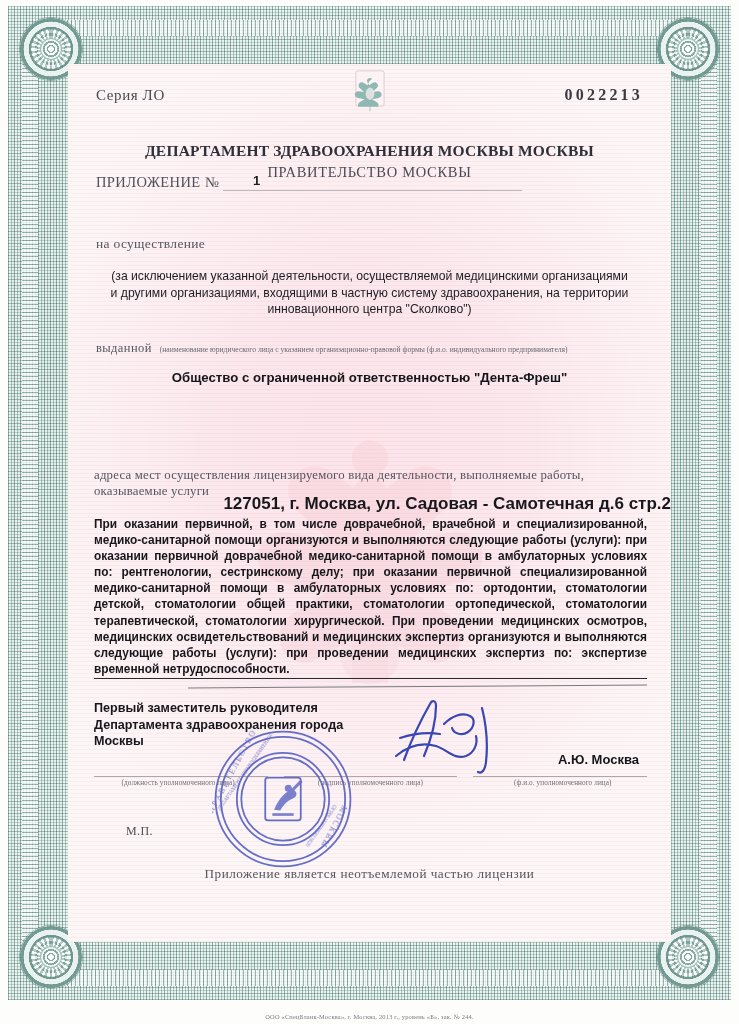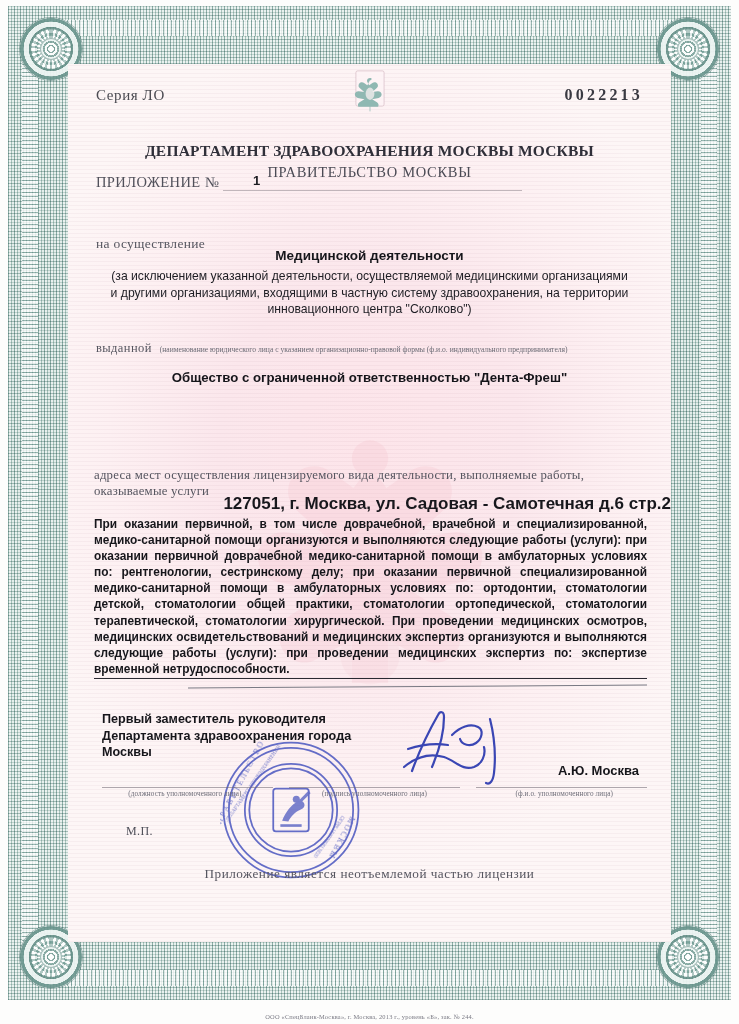--- a/index.html
+++ b/index.html
@@ -259,21 +259,21 @@
   .body-rule{
     position:absolute;top:614px;left:26px;right:24px;
     border-bottom:1.4px solid #2a2a32;
   }
   .body-rule2{
     position:absolute;top:622px;left:120px;right:24px;
     border-bottom:1px solid #7a7a84;transform:rotate(-.35deg);
   }
 
   
-  .sig-zone{position:absolute;top:636px;left:34px;right:24px;height:110px;margin-top:11px;}
+  .sig-zone{position:absolute;top:636px;left:26px;right:24px;height:110px;}
   .sig-title{
     position:absolute;top:0;left:0;width:260px;
     font-family:"Liberation Sans", sans-serif;
     font-weight:700;font-size:12.6px;line-height:16.6px;color:#16161b;
   }
   .sig-name{
     position:absolute;top:52px;right:8px;
     font-family:"Liberation Sans", sans-serif;
     font-weight:700;font-size:13px;color:#16161b;
   }
@@ -360,21 +360,20 @@
 
         <div class="form-line row-prilozhenie">
           <span class="f-label">ПРИЛОЖЕНИЕ  №</span>
           <span class="rule">
             <span class="filled left">1</span>
           </span>
         </div>
 
 
         <div class="lbl-na-osu">на осуществление</div>
-        <div class="act-title">Медицинской деятельности</div>
         <div class="act-sub">(за исключением указанной деятельности, осуществляемой медицинскими организациями и другими организациями, входящими в частную систему здравоохранения, на территории инновационного центра "Сколково")</div>
 
         <div class="issued-cap">
           <span class="k">выданной</span>
           <span class="hint">(наименование юридического лица с указанием организационно-правовой формы (ф.и.о. индивидуального предпринимателя)</span>
         </div>
         <div class="org-name">Общество с ограниченной ответственностью "Дента-Фреш"</div>
 
         <div class="addr-cap">адреса мест осуществления лицензируемого вида деятельности, выполняемые работы, оказываемые услуги</div>
         <div class="addr-val">127051, г. Москва, ул. Садовая - Самотечная д.6 стр.2</div>

